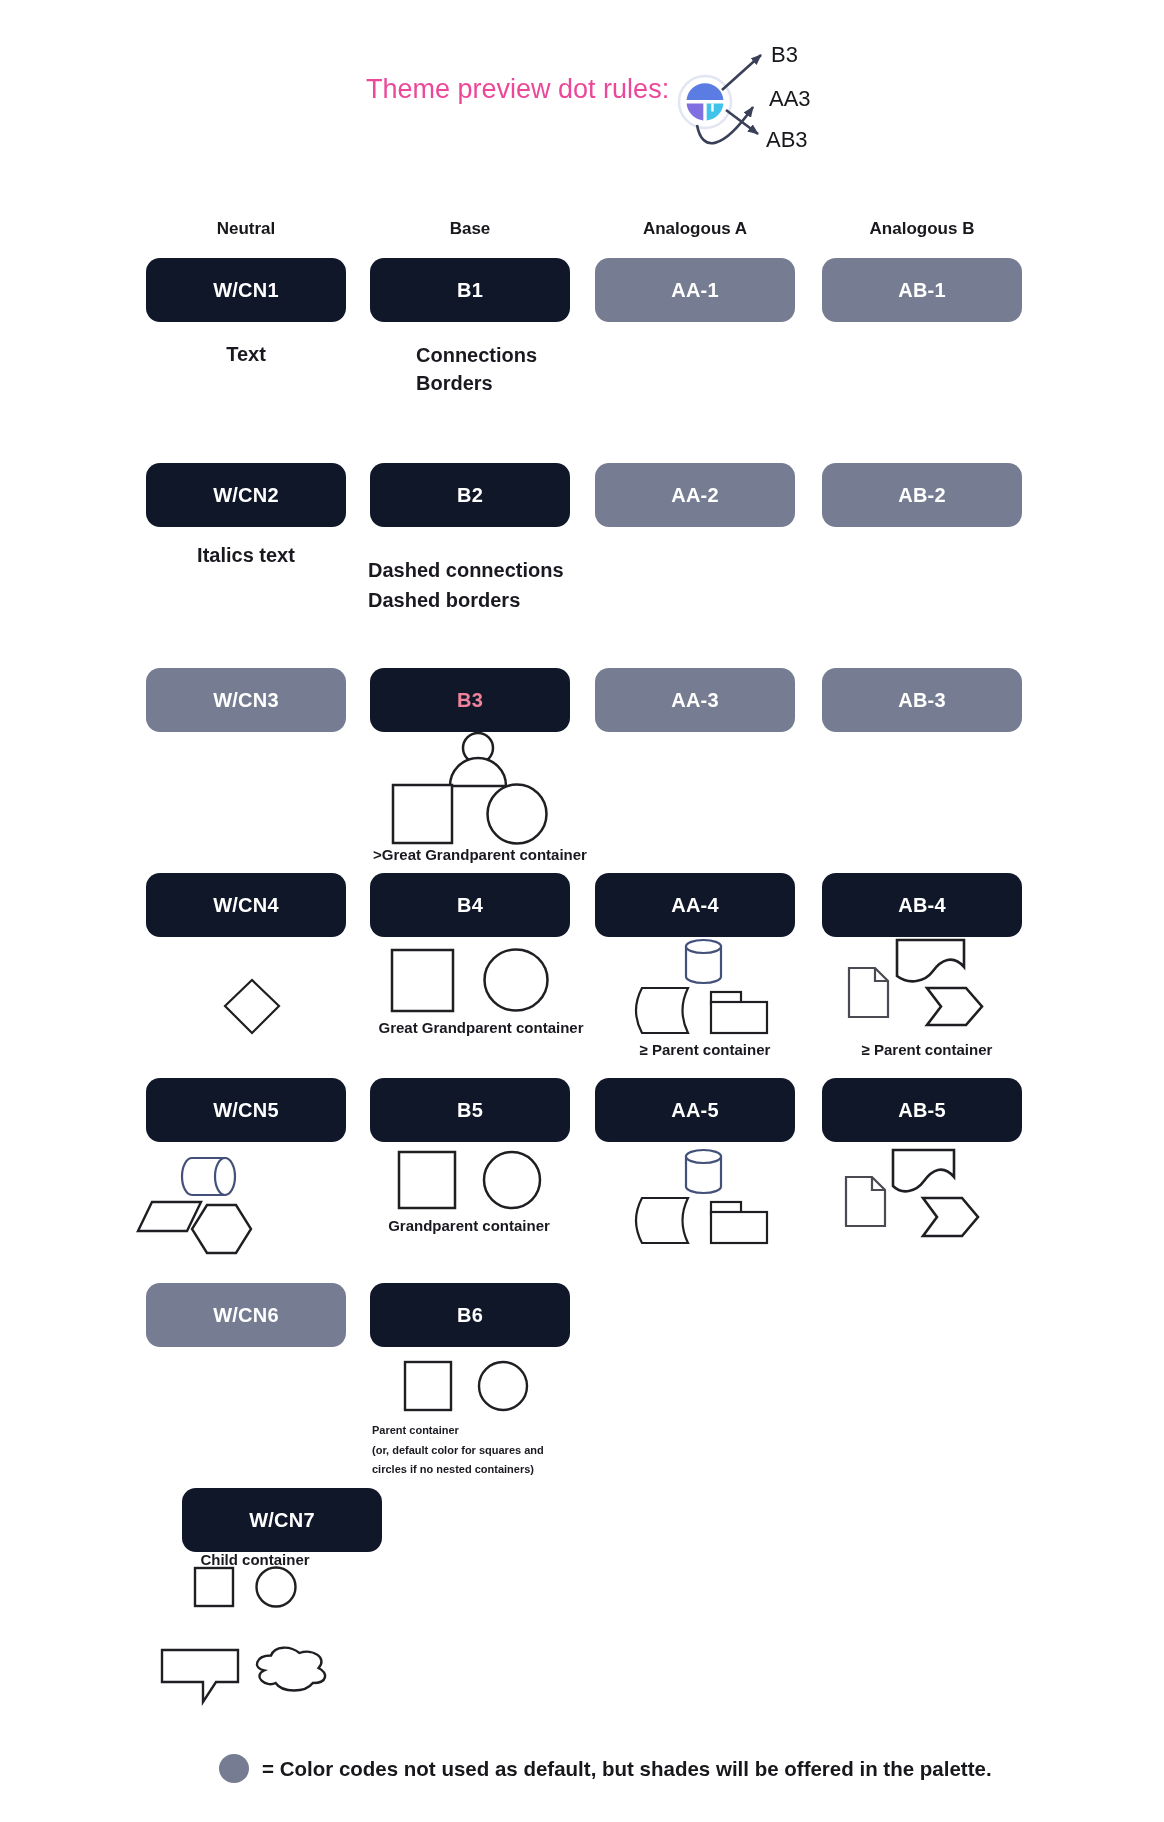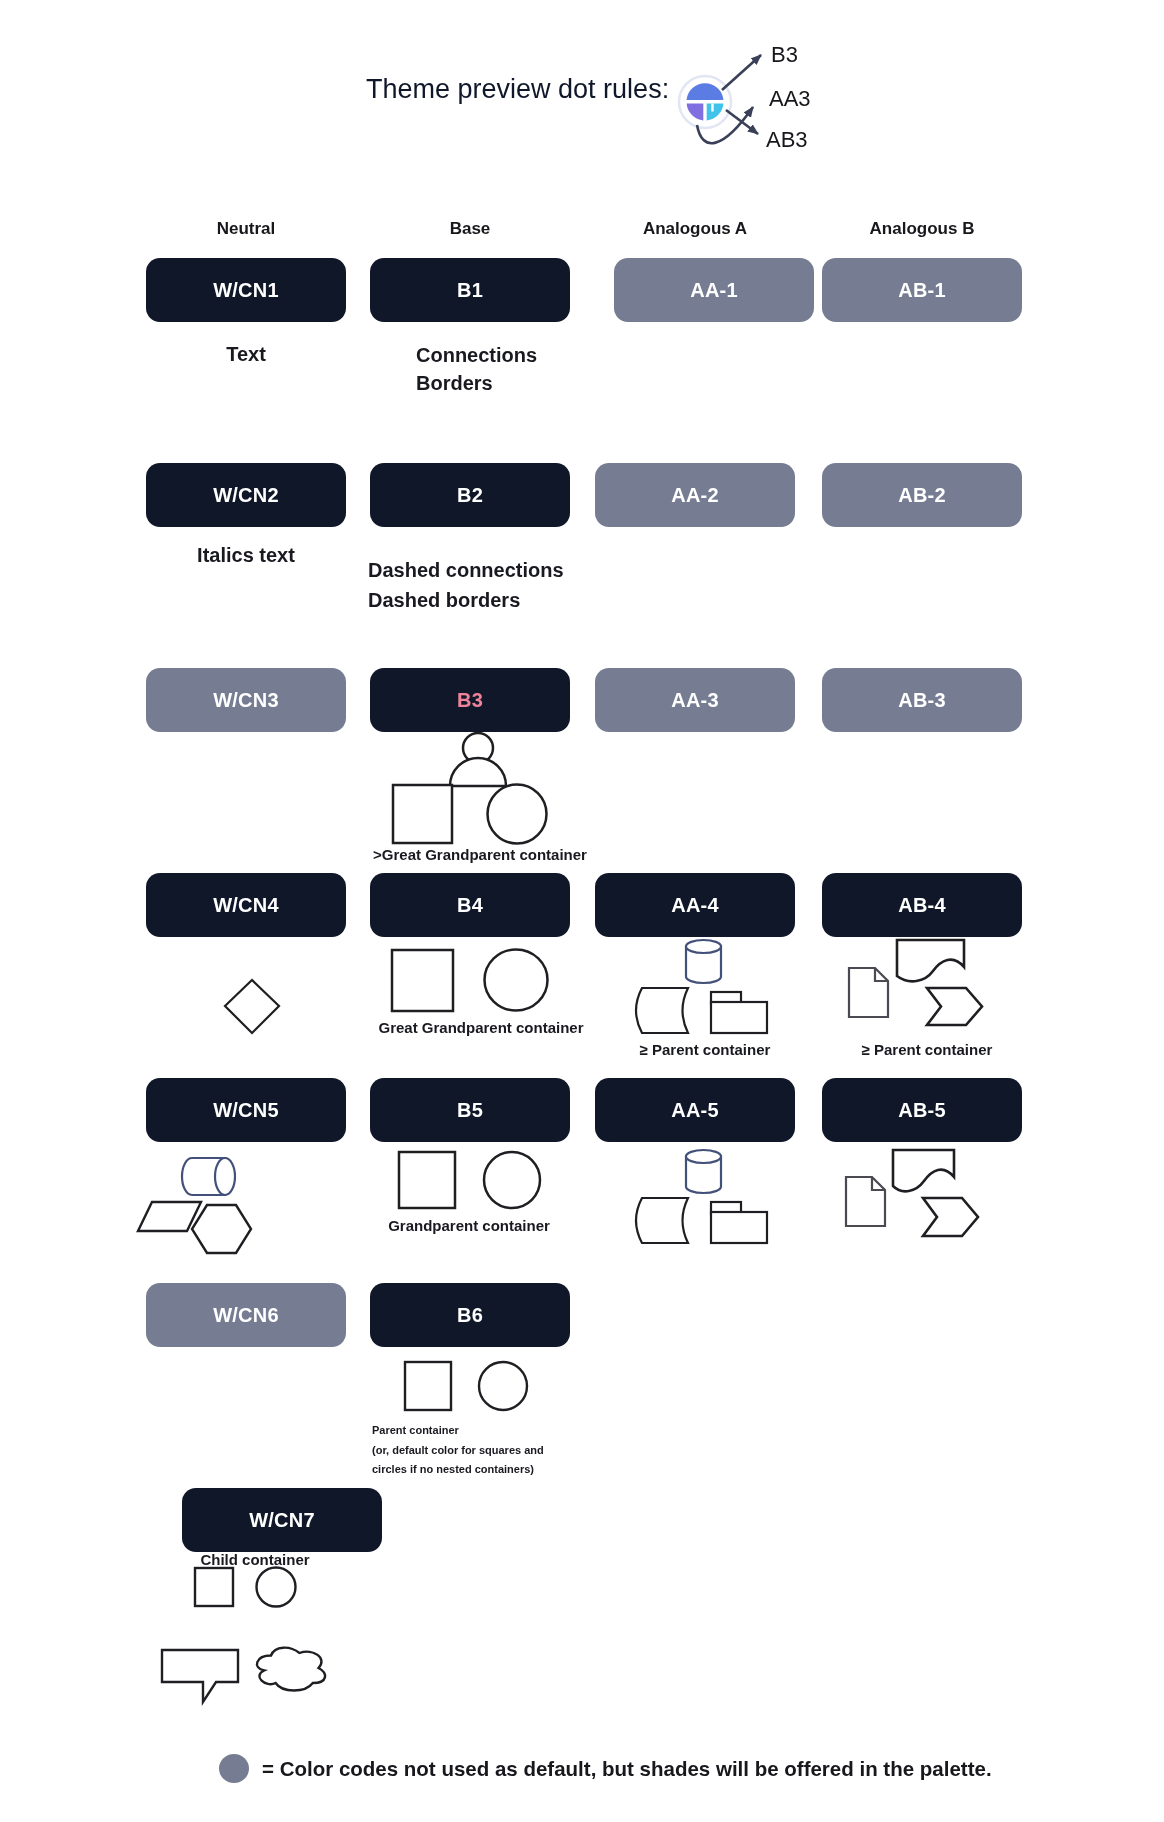--- a/index.html
+++ b/index.html
@@ -1,21 +1,21 @@
 <!DOCTYPE html>
 <html><head>
 <meta charset="utf-8">
 <style>
   html,body{margin:0;padding:0;background:#ffffff;}
   .canvas{
     position:relative;width:1164px;height:1822px;background:#ffffff;overflow:hidden;
     font-family:"Liberation Sans", sans-serif;color:#17171c;
   }
   .abs{position:absolute;}
-  .title{font-size:27px;font-weight:400;color:#0f172a;white-space:nowrap;}
+  .title{font-size:27px;font-weight:400;color:#ec4899;white-space:nowrap;}
   .dot-label{font-size:22px;font-weight:400;color:#17171c;white-space:nowrap;}
   .col-header{width:200px;text-align:center;font-size:17px;font-weight:700;color:#17171c;}
   .swatch{
     width:200px;height:64px;border-radius:14px;
     display:flex;align-items:center;justify-content:center;
     font-size:20px;font-weight:700;color:#ffffff;letter-spacing:.2px;
   }
   .swatch.dark{background:#0f1729;}
   .swatch.muted{background:#767d92;}
   .swatch .pink{color:#f0839a;}
@@ -43,21 +43,21 @@
   <div class="abs col-header" style="left:370px;top:219px;">Base</div>
   <div class="abs col-header" style="left:595px;top:219px;">Analogous A</div>
   <div class="abs col-header" style="left:822px;top:219px;">Analogous B</div>
 
   <div class="abs swatch dark" style="left:146px;top:258px;">
       <span>W/CN1</span>
     </div>
   <div class="abs swatch dark" style="left:370px;top:258px;">
       <span>B1</span>
     </div>
-  <div class="abs swatch muted" style="left:614px;top:258px;align-items:center;">
+  <div class="abs swatch muted" style="left:595px;top:258px;align-items:center;">
       <span>AA-1</span>
     </div>
   <div class="abs swatch muted" style="left:822px;top:258px;">
       <span>AB-1</span>
     </div>
 
   <div class="abs note center" style="left:146px;top:343px;">Text</div>
   <div class="abs note" style="left:416px;top:341px;line-height:28px;">Connections
 Borders</div>
 

